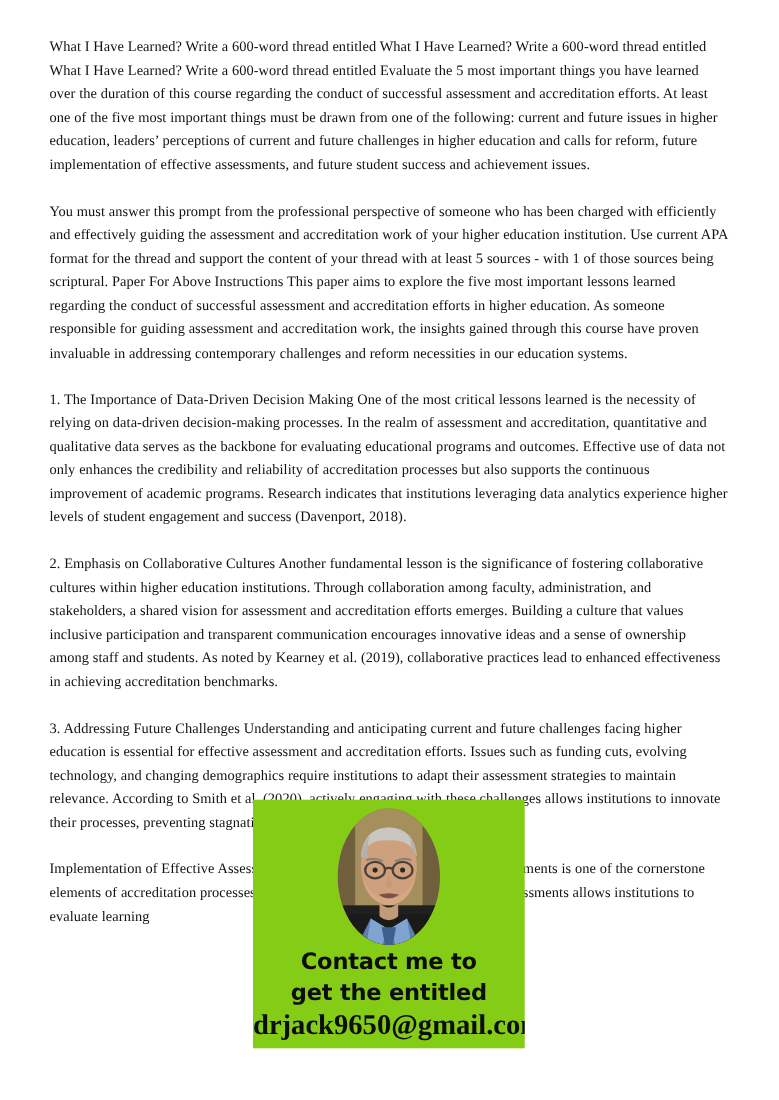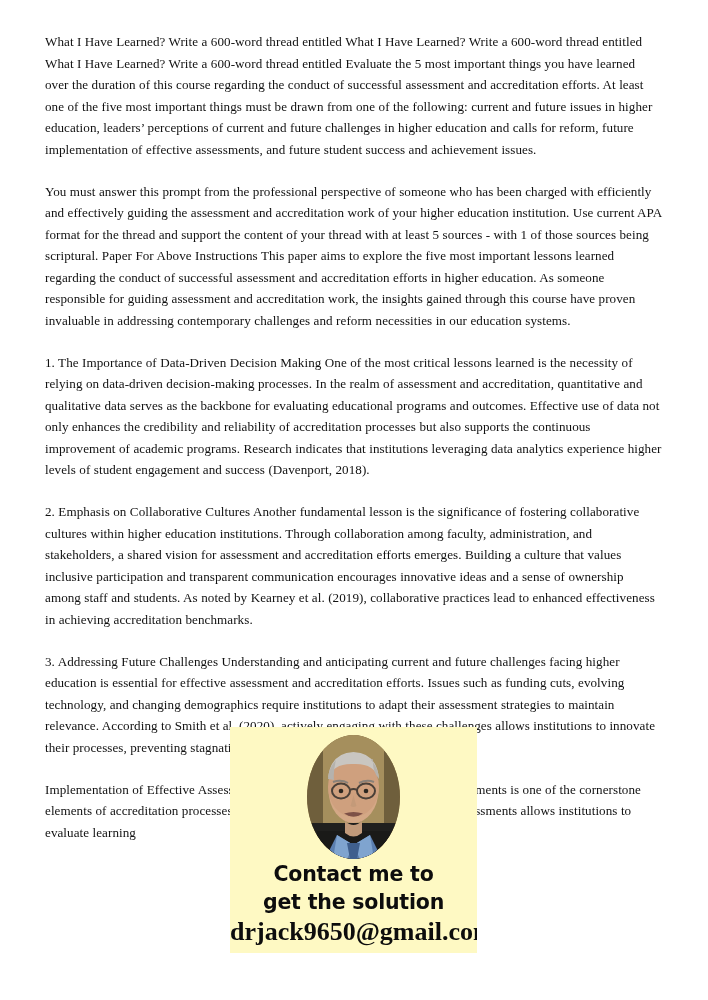--- a/index.html
+++ b/index.html
@@ -44,21 +44,21 @@
     margin-bottom: 0;
   }
 
   
   #contact-overlay {
     position: absolute;
     left: 230px;
     top: 727px;
     width: 247px;
     height: 226px;
-    background: #fef9c3;
+    background: #84cc16;
     overflow: hidden;
     display: flex;
     flex-direction: column;
     align-items: center;
   }
 
   #contact-photo {
     position: absolute;
     left: 77px;
     top: 8px;
@@ -154,20 +154,20 @@
           <path d="M52 48 q8 -4 15 -1" fill="none" stroke="#8a8178" stroke-width="2"></path>
           <path d="M46.5 60 q-2 8 -3 11 q3 2 6 0 q-1 -3 -3 -11" fill="#c49a79"></path>
           <path d="M38 79 q8.5 5 17 0 q-8.5 3 -17 0" fill="#8e5f50"></path>
           <path d="M37 78.5 q9.5 -3 19 0 q-9.5 6 -19 0" fill="#7d5147"></path>
         </g>
       </svg>
     </div>
 
     <div id="contact-heading">
       <span>Contact me to</span>
-      <span class="line2">get the solution</span>
+      <span class="line2">get the entitled</span>
     </div>
 
     <div id="contact-email">drjack9650@gmail.com</div>
 
   </div>
 
 </div>
 
 </body></html>

